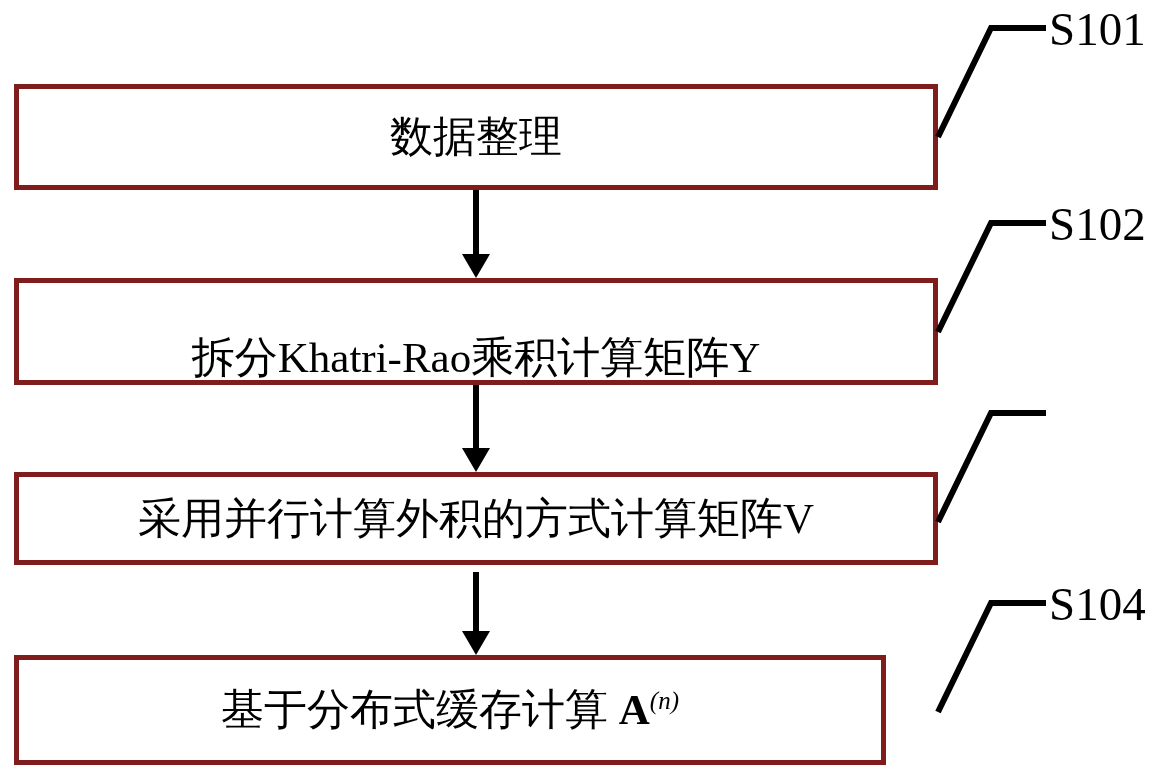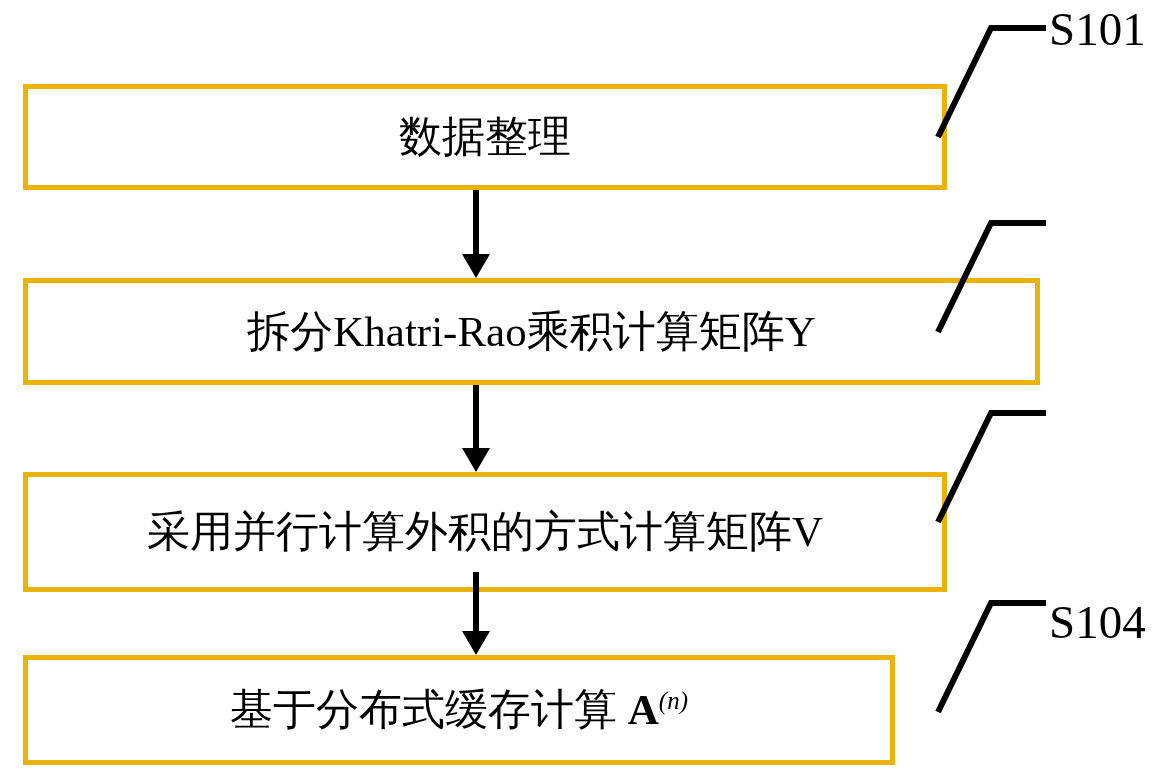--- a/index.html
+++ b/index.html
@@ -16,26 +16,25 @@
   }
   #canvas {
     position: relative;
     width: 1176px;
     height: 784px;
     background: #ffffff;
   }
   .flow-box {
     position: absolute;
     box-sizing: border-box;
-    border: 5px solid #eab308;
+    border: 5px solid #7f1d1d;
     background: #ffffff;
     display: flex;
     align-items: center;
     justify-content: center;
-    margin-left: 9px;
   }
   .flow-box-label {
     font-family: "Liberation Serif", "DejaVu Serif", serif;
     font-size: 43px;
     line-height: 1.05;
     letter-spacing: 0px;
     color: #000000;
     white-space: nowrap;
     text-align: center;
   }
@@ -67,36 +66,37 @@
 </style>
 </head>
 <body>
 
 <div id="canvas">
 
   <div class="flow-box" style="left:14px; top:84px; width:924px; height:106px;">
     <div class="flow-box-label">数据整理</div>
   </div>
 
-  <div class="flow-box" style="left:14px; top:278px; width:1017px; height:107px;">
+  <div class="flow-box" style="left:14px; top:278px; width:924px; height:107px;align-items:flex-end;">
     <div class="flow-box-label">拆分Khatri-Rao乘积计算矩阵Y</div>
   </div>
 
-  <div class="flow-box" style="left:14px; top:472px; width:924px; height:120px;">
+  <div class="flow-box" style="left:14px; top:472px; width:924px; height:93px;">
     <div class="flow-box-label">采用并行计算外积的方式计算矩阵V</div>
   </div>
 
   <div class="flow-box" style="left:14px; top:655px; width:872px; height:110px;">
     <div class="flow-box-label">
       <span>基于分布式缓存计算 </span><span class="mat">A</span><span class="sup-var">(n)</span>
     </div>
   </div>
 
   <div class="step-tag" style="left:1049px; top:6px;">S101</div>
-  <div class="step-tag" style="left:1049px; top:599px;text-align:right;">S104</div>
+  <div class="step-tag" style="left:1049px; top:201px;">S102</div>
+  <div class="step-tag" style="left:1049px; top:581px;text-align:right;">S104</div>
 
   <svg class="overlay" viewBox="0 0 1176 784" xmlns="http://www.w3.org/2000/svg">
 
     <g>
       <line x1="476" y1="190" x2="476" y2="258" stroke="#000000" stroke-width="6"></line>
       <polygon points="462,254 490,254 476,278" fill="#000000"></polygon>
     </g>
 
     <g>
       <line x1="476" y1="385" x2="476" y2="452" stroke="#000000" stroke-width="6"></line>

